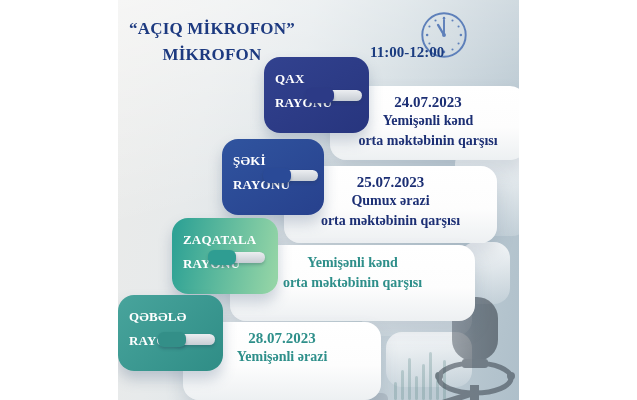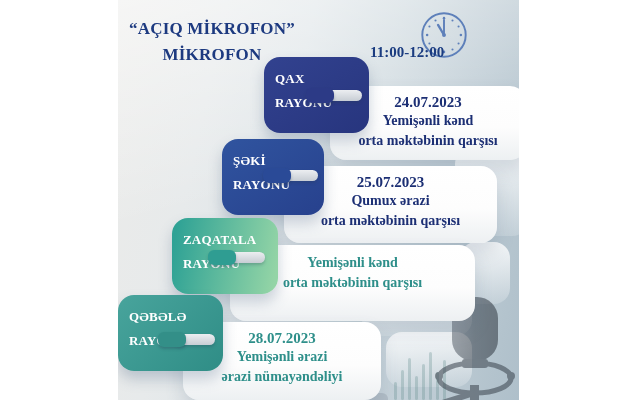--- a/index.html
+++ b/index.html
@@ -153,17 +153,16 @@
 
     <div class="badge b-teal" style="left:0px;top:295px;width:88px;height:57px;">
       <div>QƏBƏLƏ</div>
       <div>RAYONU</div>
     </div>
     <div class="connL" style="left:57px;top:334px;"></div>
     <div class="connD cd-teal2" style="left:40px;top:332px;"></div>
     <div class="card" style="left:65px;top:322px;width:198px;height:70px;">
       <div class="date t-teal">28.07.2023</div>
       <div class="loc t-teal">Yemişənli ərazi</div>
-      <div class="loc t-teal">ərazi nümayəndəliyi</div>
     </div>
 
   </div>
 </div>
 
 </body></html>

